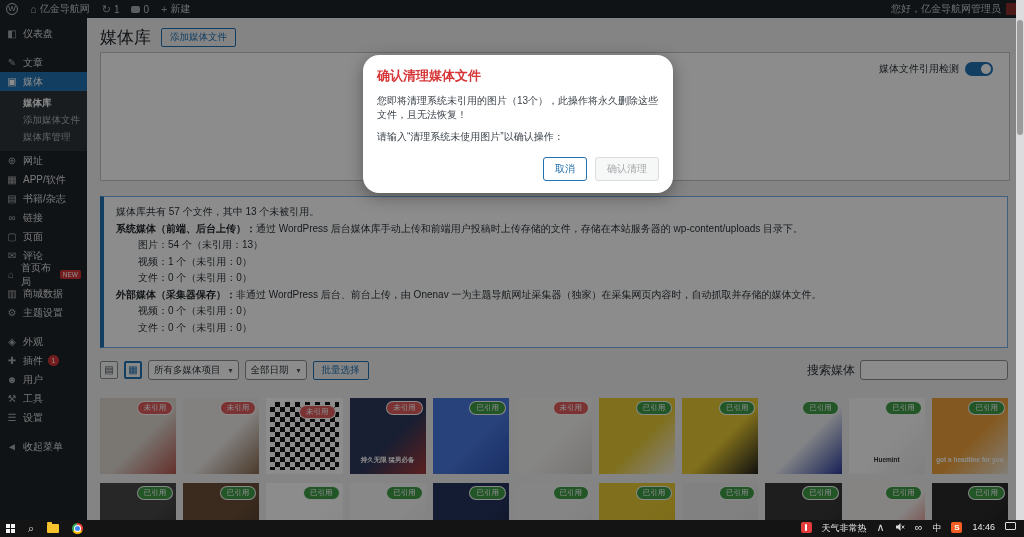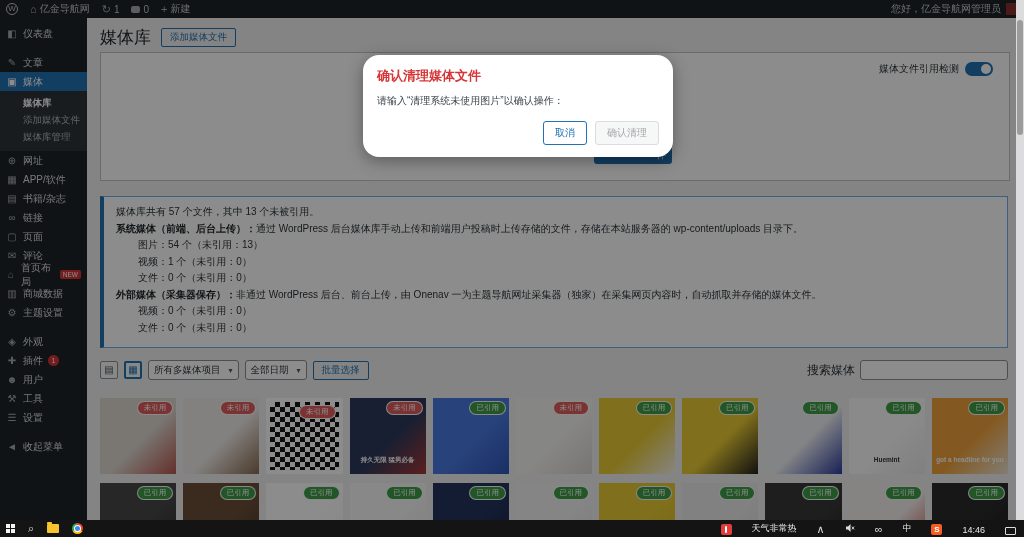--- a/index.html
+++ b/index.html
@@ -108,21 +108,21 @@
   .start { display:grid; grid-template-columns:4px 4px; gap:1px; cursor:pointer; }
   .start i { width:4px; height:4px; background:#f5f5f5; display:block; }
   .tb-ic { font-size:11px; color:#ddd; cursor:pointer; line-height:11px; }
   .folder { width:12px; height:9px; background:#f8c32c; border-radius:1px; position:relative; cursor:pointer; }
   .folder::before { content:""; position:absolute; top:-2px; left:0; width:5px; height:2px;
     background:#f8c32c; border-radius:1px 1px 0 0; }
   .chrome { width:11px; height:11px; border-radius:50%; position:relative; cursor:pointer;
     background:conic-gradient(#ea4335 0 33%, #fbbc05 0 66%, #34a853 0 100%); }
   .chrome::after { content:""; position:absolute; inset:3px; background:#4286f5;
     border-radius:50%; box-shadow:0 0 0 1px #fff; }
-  .tb-right { margin-left:auto; display:flex; align-items:flex-end; gap:20px; padding-right:8px; }
+  .tb-right { margin-left:auto; display:flex; align-items:flex-start; gap:10px; padding-right:8px; }
   .weather-ic { width:11px; height:11px; border-radius:2px; background:#e23c3c; position:relative; }
   .weather-ic::after { content:""; position:absolute; left:4.5px; top:2px; width:2px; height:7px;
     background:#fff; border-radius:1px; }
   .sogou { width:11px; height:11px; border-radius:2px; background:#f55d24; color:#fff;
     font-size:8px; font-weight:bold; text-align:center; line-height:11px; }
   .notif { width:11px; height:8px; border:1px solid #ddd; border-radius:1px; }
 </style>
 </head>
 <body>
 
@@ -356,20 +356,21 @@
   </div>
 
   <div class="overlay"></div>
 
   <div class="scrollbar">
     <div class="scroll-thumb"></div>
   </div>
 
   <div class="modal">
     <div class="modal-title">确认清理媒体文件</div>
+    <div class="modal-body">您即将清理系统未引用的图片（13个），此操作将永久删除这些文件，且无法恢复！</div>
     <div class="modal-body">请输入“清理系统未使用图片”以确认操作：</div>
     <div class="modal-footer">
       <button class="btn-cancel">取消</button>
       <button class="btn-confirm" disabled="">确认清理</button>
     </div>
   </div>
 
   <div class="taskbar">
     <div class="tb-left">
       <span class="start">

